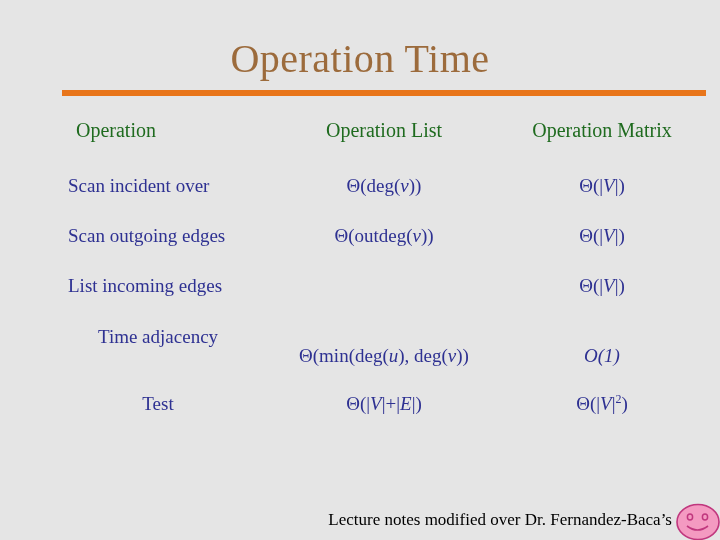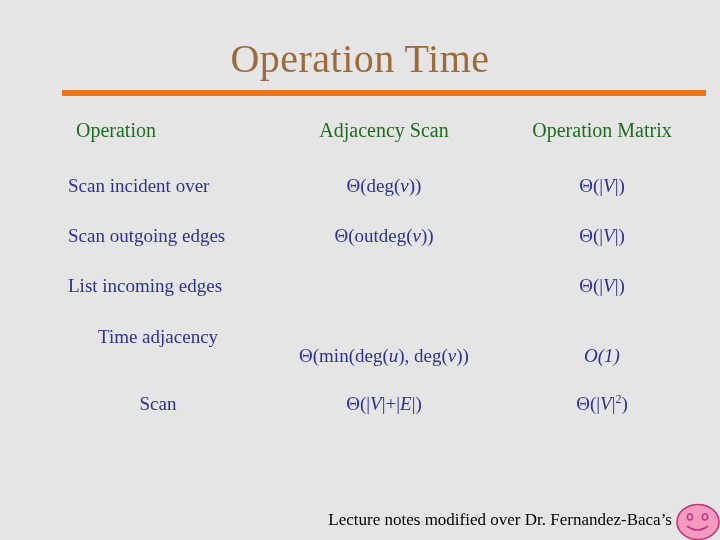--- a/index.html
+++ b/index.html
@@ -138,21 +138,21 @@
 <div id="slide">
 
   <div id="title">Operation Time</div>
 
   <div id="title-rule"></div>
 
   <div id="table">
 
     <div class="row row-header hdr">
       <div class="cell col-op">Operation</div>
-      <div class="cell col-list">Adjacency Scan</div>
+      <div class="cell col-list">Operation List</div>
       <div class="cell col-matrix">Operation Matrix</div>
     </div>
 
     <div class="row row-standard">
       <div class="cell col-op">Scan incident over</div>
       <div class="cell col-list">Θ(deg(<span class="idf">v</span>))</div>
       <div class="cell col-matrix">Θ(|<span class="idf">V</span>|)</div>
     </div>
 
     <div class="row row-standard">
@@ -168,21 +168,21 @@
 
     <div class="row row-two-line">
       <div class="cell col-op-c two-line">
         <div>Time adjacency</div>
       </div>
       <div class="cell col-list" style="top:20px;">Θ(min(deg(<span class="idf">u</span>), deg(<span class="idf">v</span>))</div>
       <div class="cell col-matrix" style="top:20px;font-style:italic;">O(1)</div>
     </div>
 
     <div class="row row-space">
-      <div class="cell col-op-c">Scan</div>
+      <div class="cell col-op-c">Test</div>
       <div class="cell col-list">Θ(|<span class="idf">V</span>|+|<span class="idf">E</span>|)</div>
       <div class="cell col-matrix">
         <span>Θ(|<span class="idf">V</span>|</span><span class="sup">2</span><span>)</span>
       </div>
     </div>
 
   </div>
 
   <div id="footer">
     <div id="footer-text">Lecture notes modified over Dr. Fernandez-Baca’s</div>

